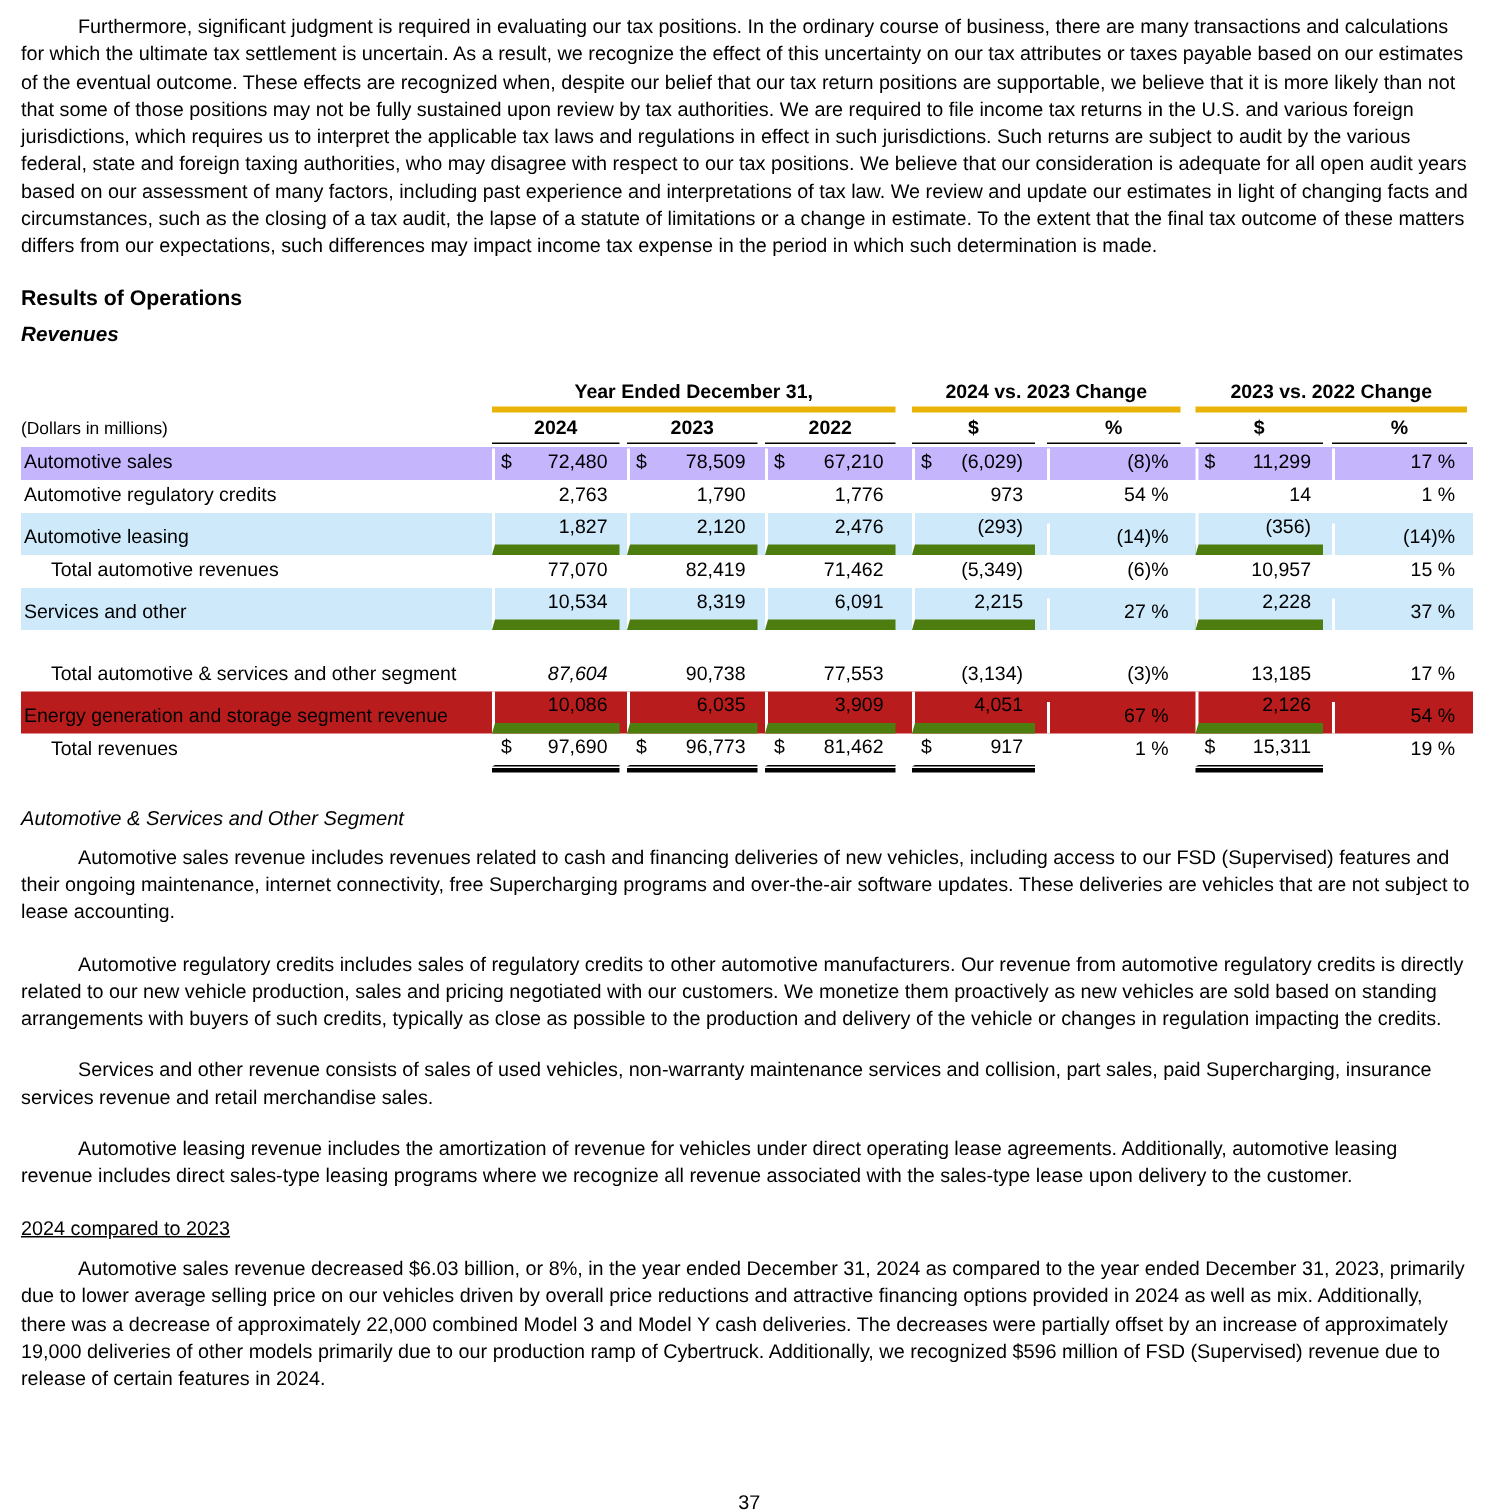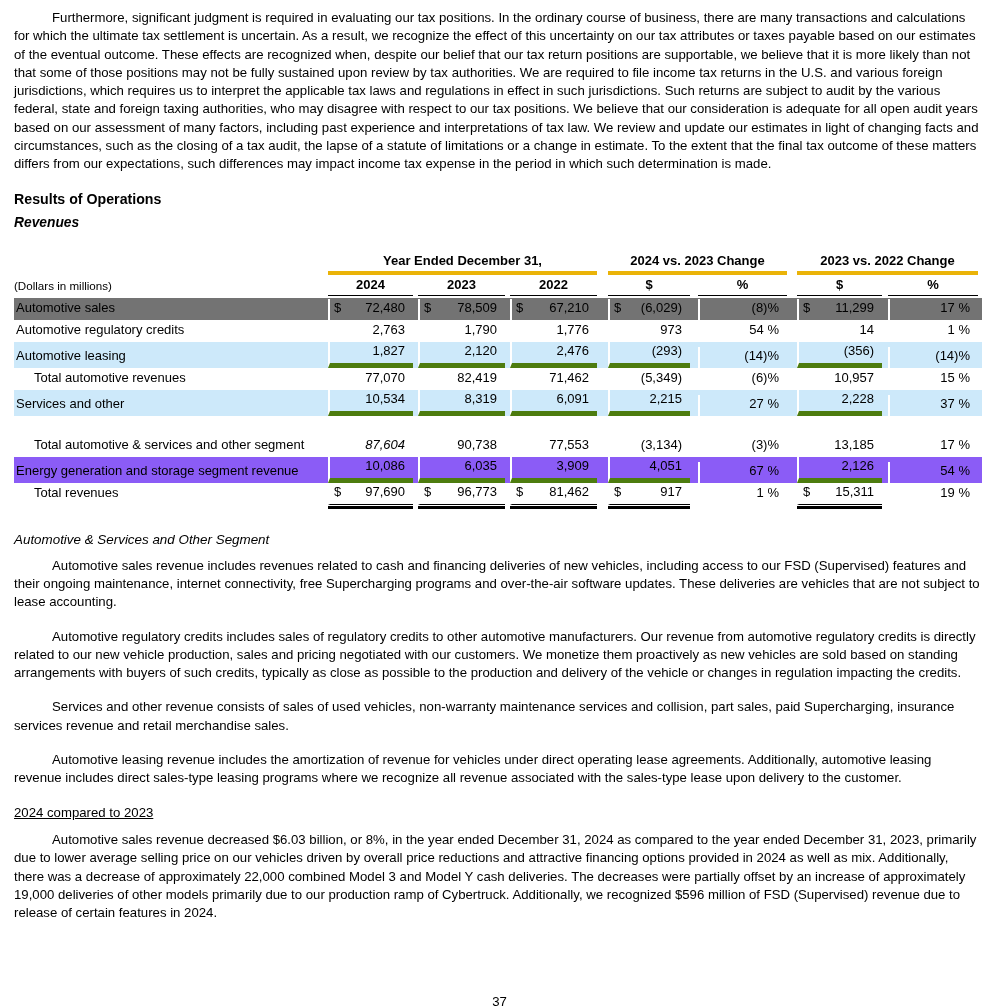--- a/index.html
+++ b/index.html
@@ -20,21 +20,21 @@
   .trow.h1{min-height:19px;}
   .trow.h2{min-height:21px;margin-bottom:2px;}
   .trow.drow{min-height:22px;}
   .trow.shaded{background:#CDE9FA;}
   .tgroup{font-weight:700;text-align:center;border-bottom:4px solid #eab308;padding-bottom:2px;}
   .thcell{font-weight:700;text-align:center;border-bottom:1px solid #000;padding-bottom:2px;}
   .tnote{font-size:11.6px;padding-bottom:2px;}
   .tlabel{padding-bottom:4px;}
   .tc{display:flex;justify-content:space-between;padding:0 8px 4px 4px;border-left:2px solid transparent;}
   .trow.shaded .tc{border-left-color:#fff;}
-  .tc.u{border-bottom:5px solid #4d7c0f;}
+  .tc.u{border-bottom:7px solid #4d7c0f;}
   .tc.uu{position:relative;border-bottom:1px solid #000;}
   .tc.uu::after{content:"";position:absolute;left:-2px;right:0;bottom:-5px;height:3px;background:#000;}
   .tc .cur{text-align:left;}
   .tc .val{text-align:right;}
 </style>
 </head>
 <body>
 
 <div class="page">
   <p class="body">Furthermore, significant judgment is required in evaluating our tax positions. In the ordinary course of business, there are many transactions and calculations for which the ultimate tax settlement is uncertain. As a result, we recognize the effect of this uncertainty on our tax attributes or taxes payable based on our estimates of the eventual outcome. These effects are recognized when, despite our belief that our tax return positions are supportable, we believe that it is more likely than not that some of those positions may not be fully sustained upon review by tax authorities. We are required to file income tax returns in the U.S. and various foreign jurisdictions, which requires us to interpret the applicable tax laws and regulations in effect in such jurisdictions. Such returns are subject to audit by the various federal, state and foreign taxing authorities, who may disagree with respect to our tax positions. We believe that our consideration is adequate for all open audit years based on our assessment of many factors, including past experience and interpretations of tax law. We review and update our estimates in light of changing facts and circumstances, such as the closing of a tax audit, the lapse of a statute of limitations or a change in estimate. To the extent that the final tax outcome of these matters differs from our expectations, such differences may impact income tax expense in the period in which such determination is made.</p>
@@ -51,21 +51,21 @@
       <div class="trow h2">
         <div class="tnote" style="grid-column: 1;">(Dollars in millions)</div>
         <div class="thcell" style="grid-column: 2;">2024</div>
         <div class="thcell" style="grid-column: 4;">2023</div>
         <div class="thcell" style="grid-column: 6;">2022</div>
         <div class="thcell" style="grid-column: 8;">$</div>
         <div class="thcell" style="grid-column: 10;">%</div>
         <div class="thcell" style="grid-column: 12;">$</div>
         <div class="thcell" style="grid-column: 14;">%</div>
       </div>
-      <div class="trow drow shaded" style="background: #737373;">
+      <div class="trow drow shaded" style="background: #c4b5fd;">
         <div class="tlabel" style="grid-column: 1; padding-left: 2px;">Automotive sales</div>
         <div class="tc" style="grid-column: 2;">
           <span class="cur">$</span>
           <span class="val">72,480</span>
         </div>
         <div class="tc" style="grid-column: 4;">
           <span class="cur">$</span>
           <span class="val">78,509</span>
         </div>
         <div class="tc" style="grid-column: 6;">
@@ -239,21 +239,21 @@
         </div>
         <div class="tc" style="grid-column: 12;">
           <span class="cur"></span>
           <span class="val">13,185</span>
         </div>
         <div class="tc" style="grid-column: 14;">
           <span class="cur"></span>
           <span class="val">17 %</span>
         </div>
       </div>
-      <div class="trow drow shaded" style="background: #8b5cf6;">
+      <div class="trow drow shaded" style="background: #b91c1c;">
         <div class="tlabel" style="grid-column: 1; padding-left: 2px;">Energy generation and storage segment revenue</div>
         <div class="tc u" style="grid-column: 2;">
           <span class="cur"></span>
           <span class="val">10,086</span>
         </div>
         <div class="tc u" style="grid-column: 4;">
           <span class="cur"></span>
           <span class="val">6,035</span>
         </div>
         <div class="tc u" style="grid-column: 6;">

